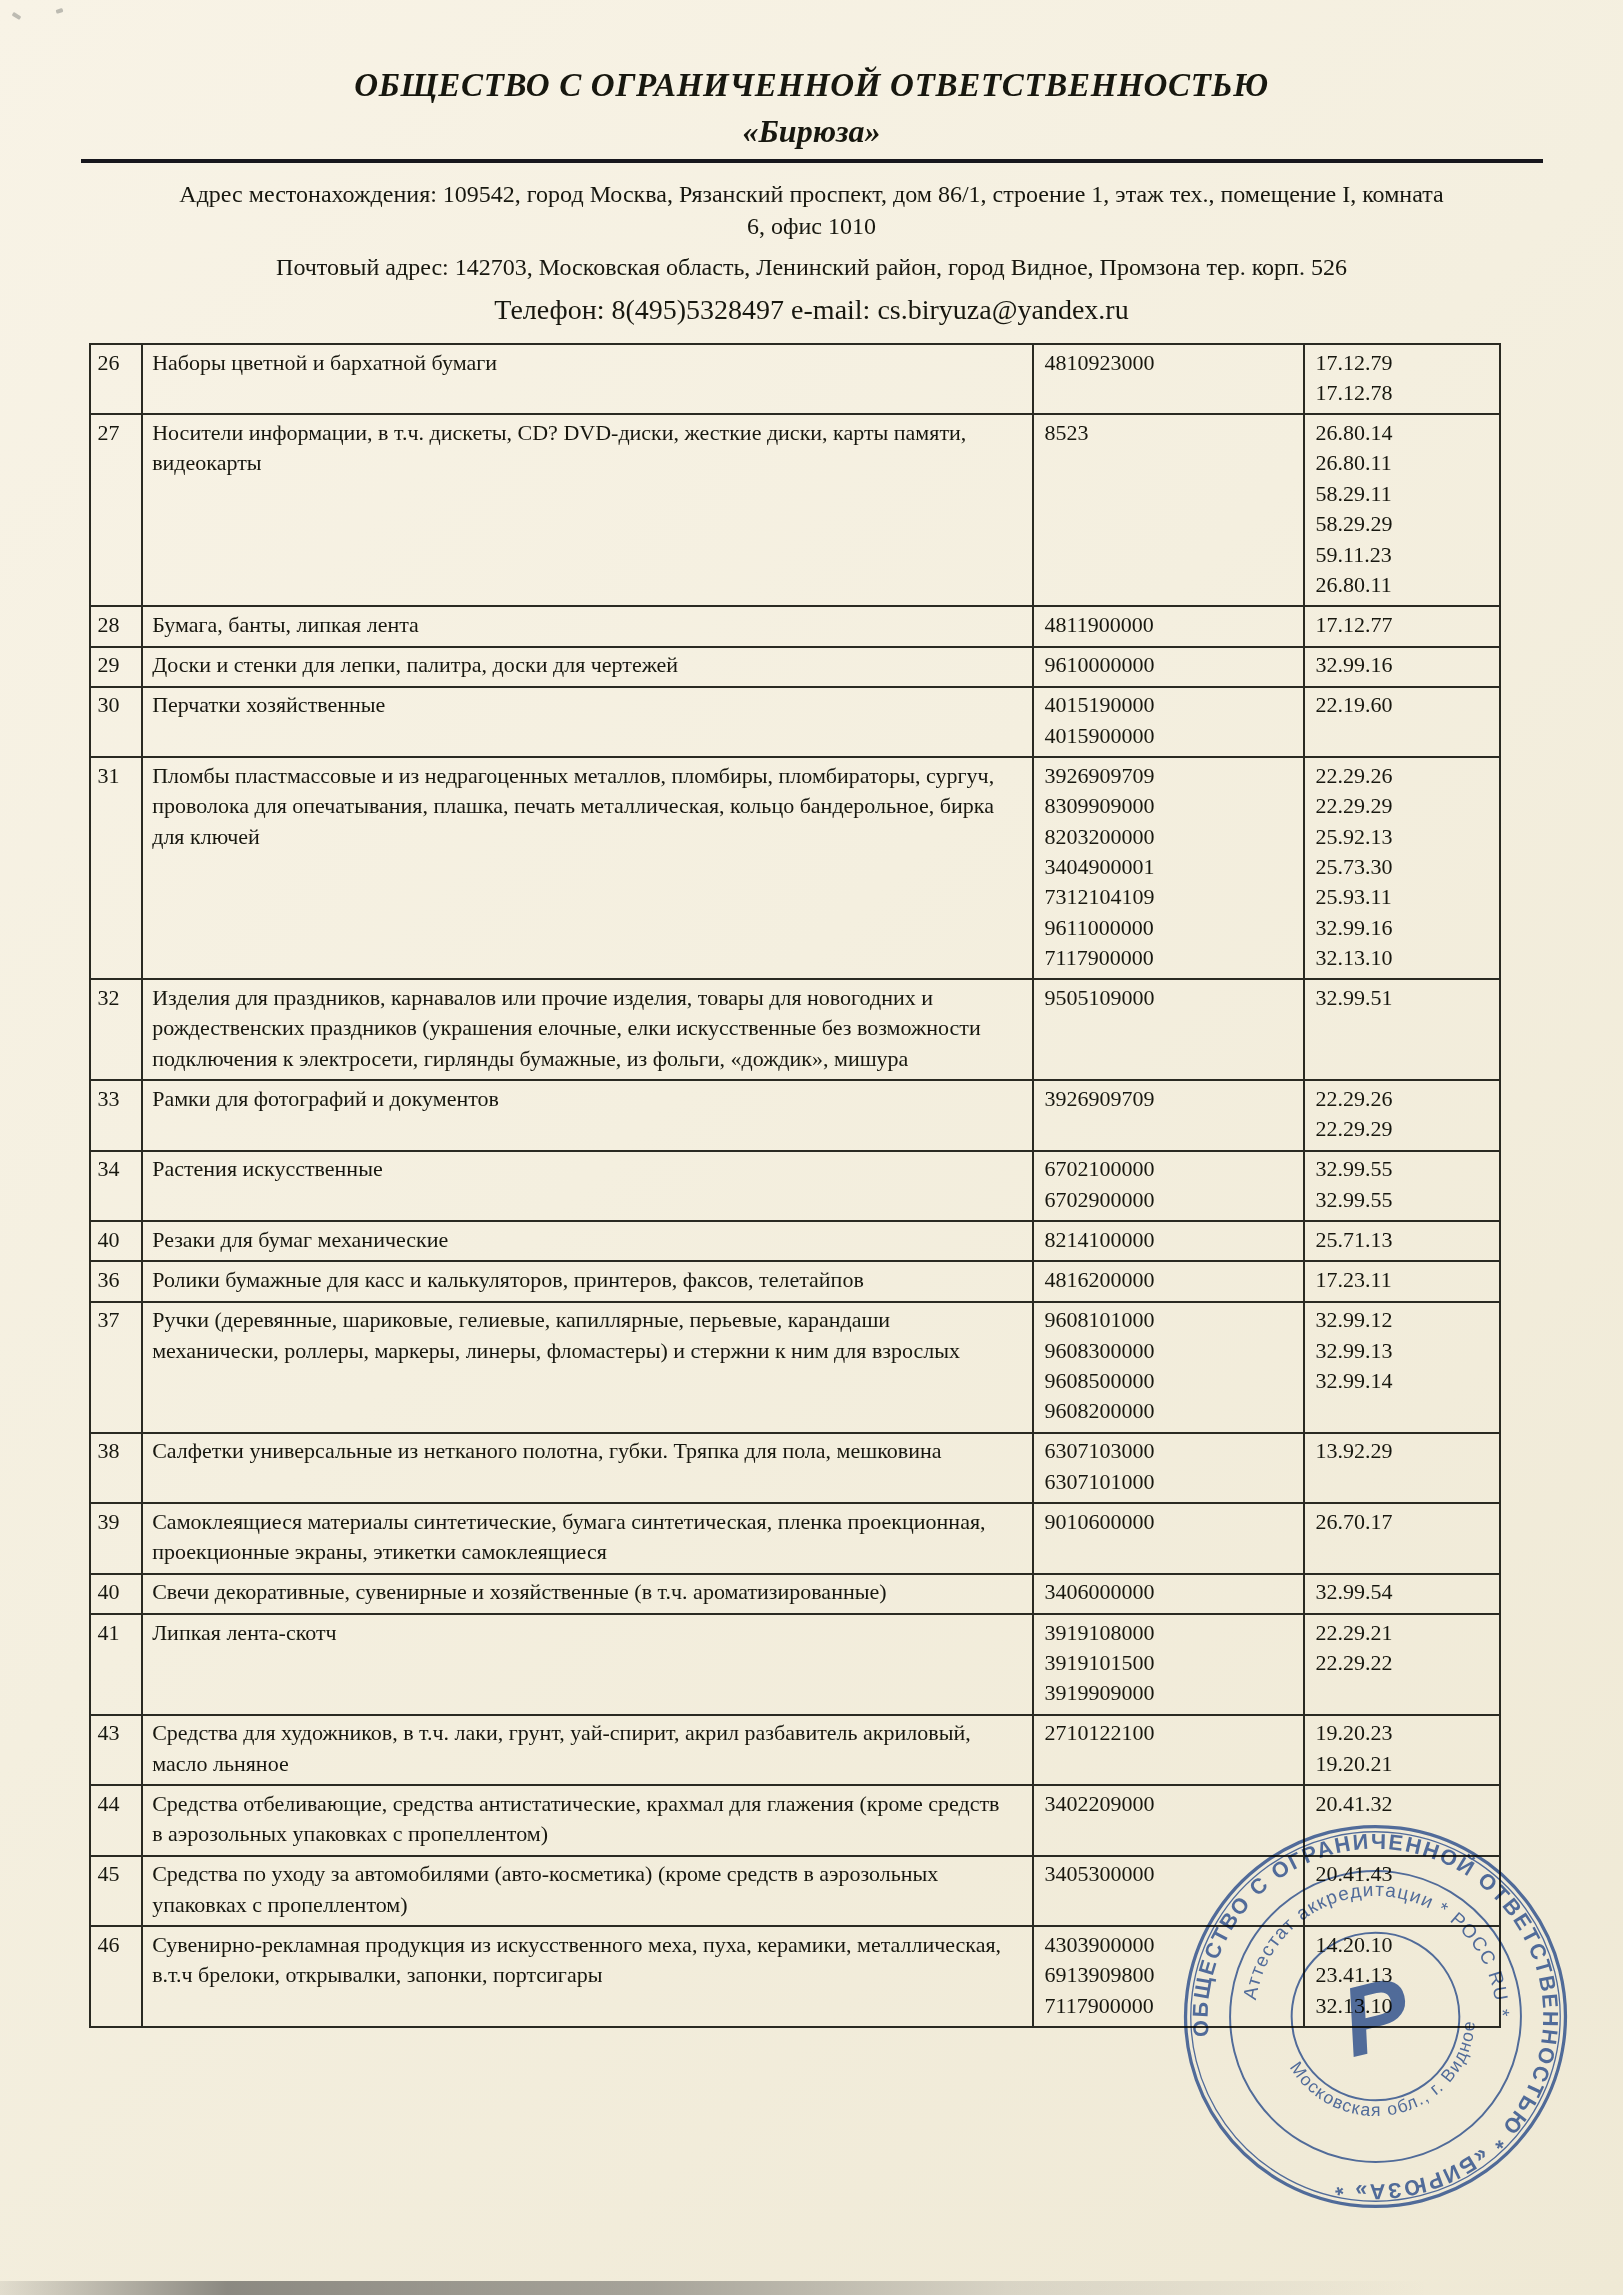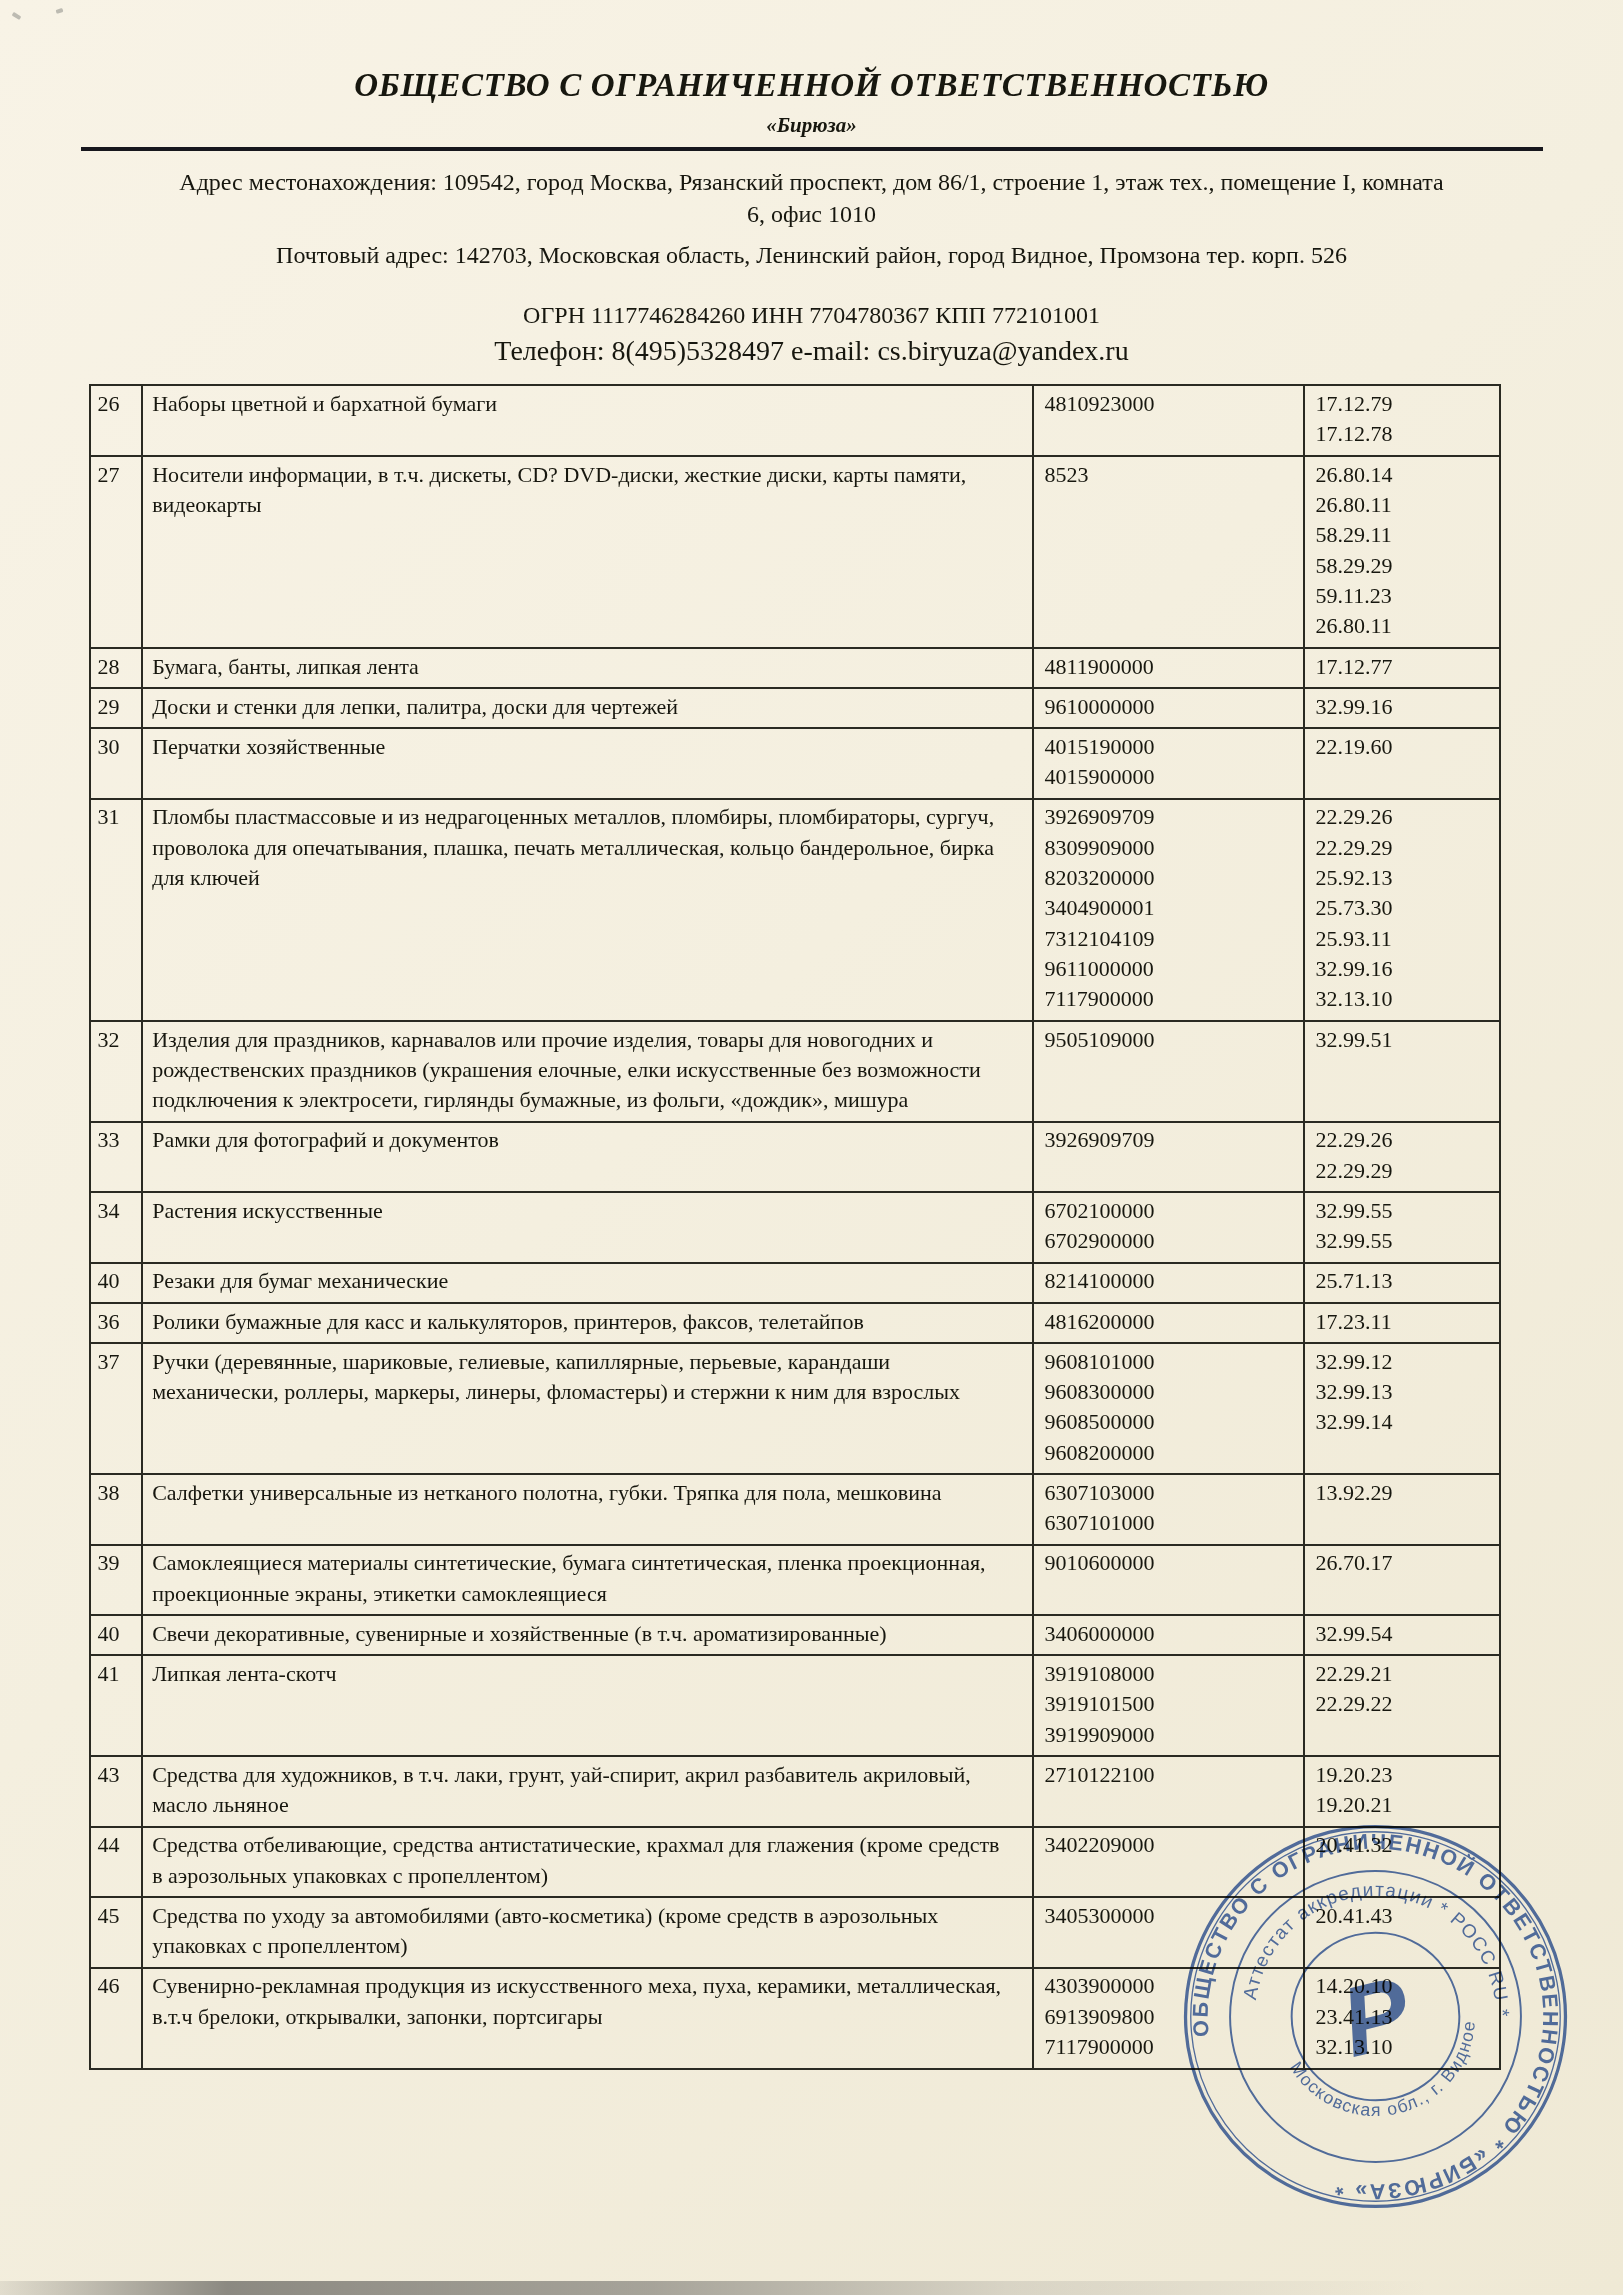--- a/index.html
+++ b/index.html
@@ -25,21 +25,21 @@
   }
   .title-line1 {
     margin: 0;
     font-size: 33px;
     font-weight: bold;
     font-style: italic;
     letter-spacing: 0.7px;
   }
   .title-line2 {
     margin: 9.2px 0 0 0;
-    font-size: 21px;
+    font-size: 32px;
     font-weight: bold;
     font-style: italic;
   }
   .header-rule {
     width: 1462px;
     height: 3.9px;
     background: #17171d;
     margin: 9.2px auto 15.7px auto;
   }
   .addr-line {
@@ -130,21 +130,20 @@
 
   <div class="pencil-mark m1"></div>
   <div class="pencil-mark m2"></div>
 
   <div class="doc-header">
     <h1 class="title-line1">ОБЩЕСТВО С ОГРАНИЧЕННОЙ ОТВЕТСТВЕННОСТЬЮ</h1>
     <h2 class="title-line2">«Бирюза»</h2>
     <div class="header-rule"></div>
     <p class="addr-line">Адрес местонахождения: 109542, город Москва, Рязанский проспект, дом 86/1, строение 1, этаж тех., помещение I, комната 6, офис 1010</p>
     <p class="addr-line">Почтовый адрес: 142703, Московская область, Ленинский район, город Видное, Промзона тер. корп. 526</p>
-    <p class="reg-line">ОГРН 1117746284260 ИНН 7704780367 КПП 772101001</p>
     <p class="contact-line">Телефон: 8(495)5328497 e-mail: cs.biryuza@yandex.ru</p>
   </div>
 
   <table class="goods-table">
     <colgroup>
       <col style="width:52px">
       <col style="width:891px">
       <col style="width:271px">
       <col style="width:196px">
     </colgroup>

